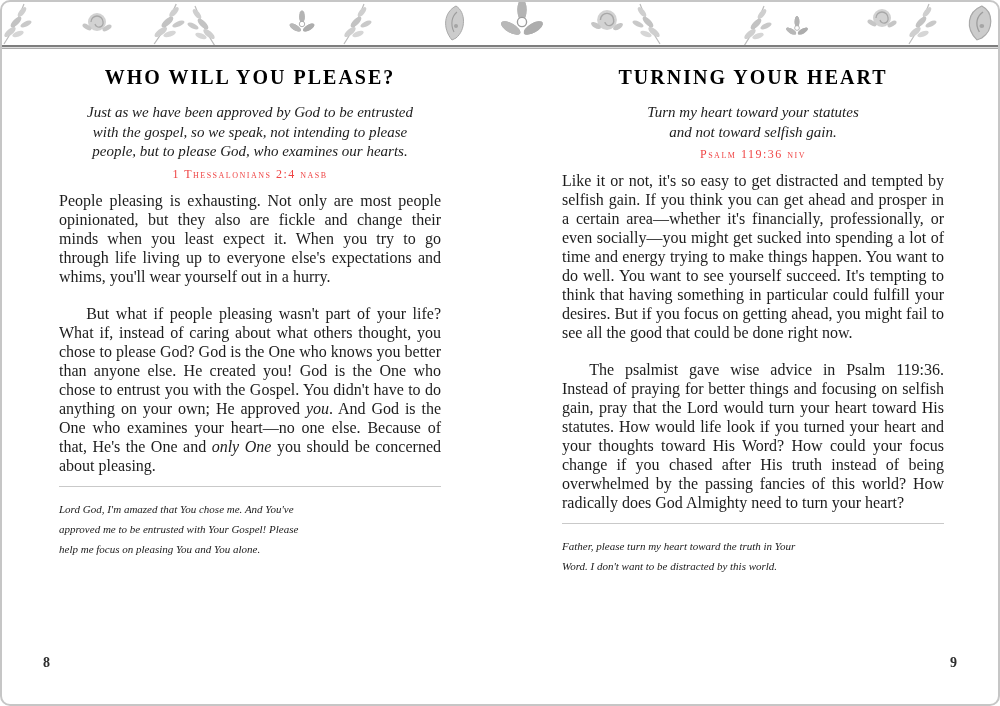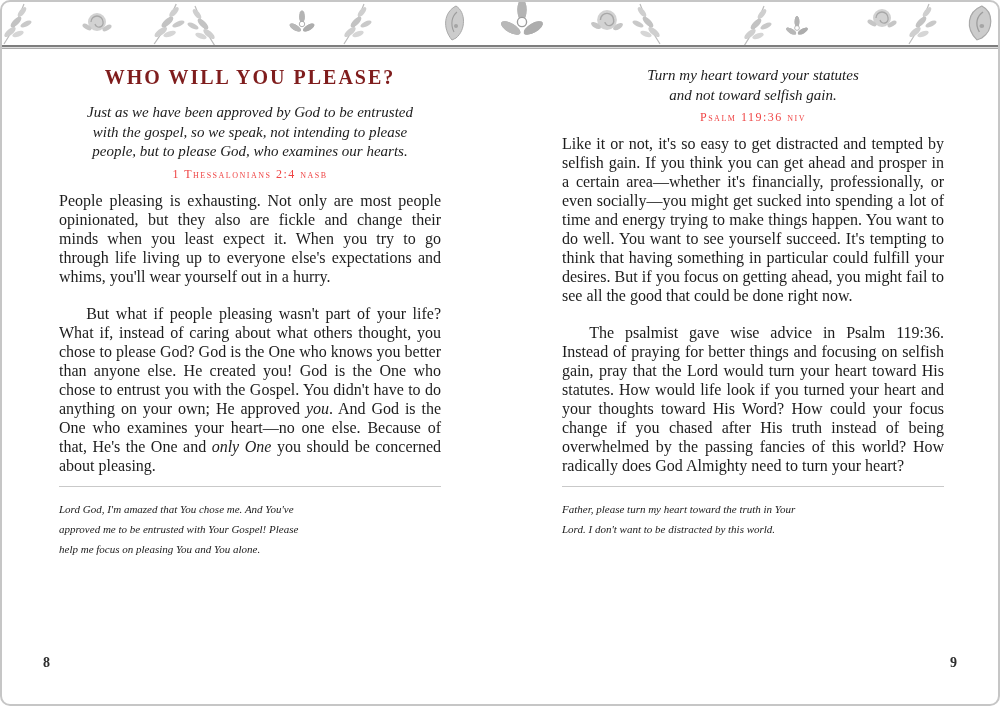--- a/index.html
+++ b/index.html
@@ -26,21 +26,21 @@
     background: #dedede;
   }
   
   .page {
     position: absolute; top: 64px; width: 382px;
   }
   .page-left  { left: 57px; }
   .page-right { left: 560px; }
   .page-title {
     text-align: center; font-weight: 700; font-size: 20px;
-    letter-spacing: 2px; margin: 0 0 14px 0; color: #7f1d1d;
+    letter-spacing: 2px; margin: 0 0 14px 0; color: #000000;
   }
   .epigraph {
     text-align: center; font-style: italic; font-size: 15px;
     line-height: 19.5px; margin: 0 0 5px 0; color: #202020;
   }
   .reference {
     text-align: center; font-size: 12px; font-variant: small-caps;
     letter-spacing: 1.5px; margin: 0 0 9px 0; color: #ef4444;
   }
   .body-par {
@@ -131,30 +131,31 @@
     <p class="body-par indent"><span>But what if people pleasing wasn't part of your life? What if, instead of caring about what others thought, you chose to please God? God is the One who knows you better than anyone else. He created you! God is the One who chose to entrust you with the Gospel. You didn't have to do anything on your own; He approved </span><em>you</em><span>. And God is the One who examines your heart—no one else. Because of that, He's the One and </span><em>only One</em><span> you should be concerned about pleasing.</span></p>
     <hr class="prayer-rule">
     <div class="prayer">
       <div>Lord God, I'm amazed that You chose me. And You've</div>
       <div>approved me to be entrusted with Your Gospel! Please</div>
       <div>help me focus on pleasing You and You alone.</div>
     </div>
   </div>
 
   <div class="page page-right">
+    <h1 class="page-title">TURNING YOUR HEART</h1>
     <div class="epigraph">
       <div>Turn my heart toward your statutes</div>
       <div>and not toward selfish gain.</div>
     </div>
     <div class="reference">Psalm 119:36 niv</div>
     <p class="body-par"><span>Like it or not, it's so easy to get distracted and tempted by selfish gain. If you think you can get ahead and prosper in a certain area—whether it's financially, professionally, or even socially—you might get sucked into spending a lot of time and energy trying to make things happen. You want to do well. You want to see yourself succeed. It's tempting to think that having something in particular could fulfill your desires. But if you focus on getting ahead, you might fail to see all the good that could be done right now.</span></p>
     <p class="body-par indent"><span>The psalmist gave wise advice in Psalm 119:36. Instead of praying for better things and focusing on selfish gain, pray that the Lord would turn your heart toward His statutes. How would life look if you turned your heart and your thoughts toward His Word? How could your focus change if you chased after His truth instead of being overwhelmed by the passing fancies of this world? How radically does God Almighty need to turn your heart?</span></p>
     <hr class="prayer-rule">
     <div class="prayer">
       <div>Father, please turn my heart toward the truth in Your</div>
-      <div>Lord. I don't want to be distracted by this world.</div>
+      <div>Word. I don't want to be distracted by this world.</div>
     </div>
   </div>
 
   <div class="page-number left">8</div>
   <div class="page-number right">9</div>
 
 </div>
 
 </body></html>

